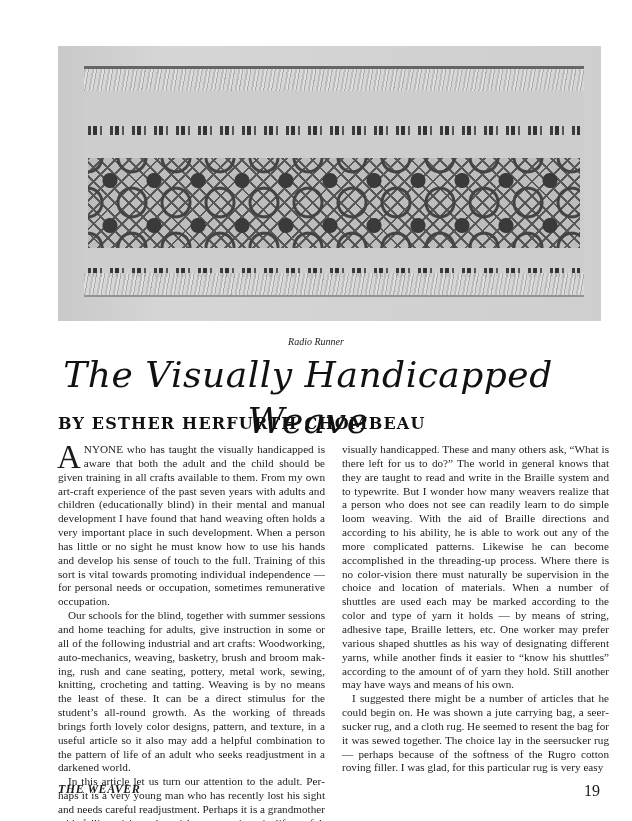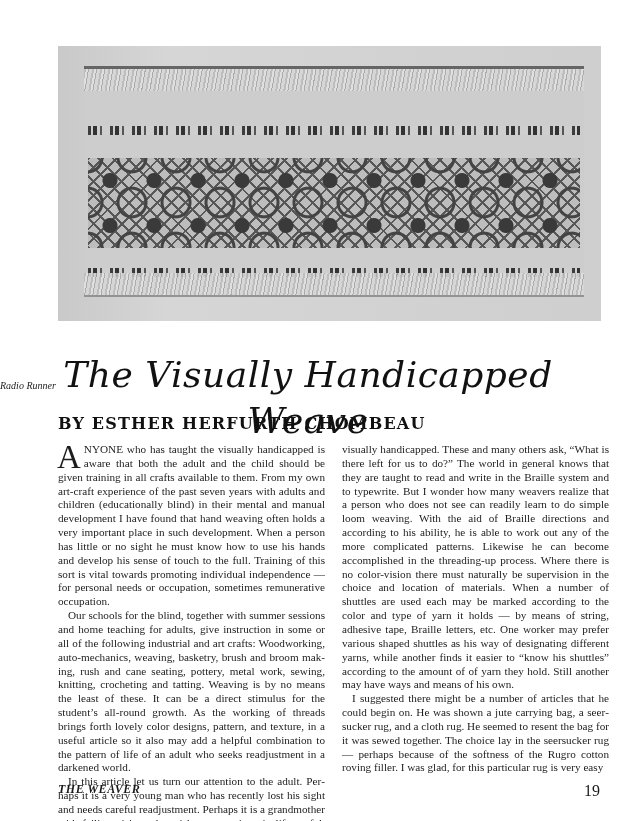--- a/index.html
+++ b/index.html
@@ -32,22 +32,22 @@
       position: absolute; left: 4px; right: 4px; top: 70px; height: 90px;
       background:
         radial-gradient(circle at 50% 50%, #3a3a3a 0 7px, transparent 8px) 0 0/44px 45px,
         radial-gradient(ellipse at 50% 50%, transparent 0 12px, #444 13px 15px, transparent 16px) 22px 22px/44px 45px,
         repeating-linear-gradient(45deg, #575757 0 2px, transparent 2px 10px),
         repeating-linear-gradient(-45deg, #575757 0 2px, transparent 2px 10px),
         #bdbdbd;
     }
 
     .caption {
-      position: absolute; left: 0; width: 632px; top: 336px; text-align: left;
-      font-family: "Liberation Serif", serif; font-style: italic; font-size: 10px; color: #222; margin-top: 44px;
+      position: absolute; left: 0; width: 632px; top: 336px; text-align: center;
+      font-family: "Liberation Serif", serif; font-style: italic; font-size: 10px; color: #222;
     }
     .title {
       position: absolute; left: 0; width: 616px; top: 352px; text-align: center;
       font-family: "DejaVu Serif", serif; font-style: italic; font-size: 36px; font-weight: normal;
       letter-spacing: 0.5px; color: #111; margin: 0; line-height: 46px;
     }
     .byline {
       position: absolute; left: 58px; top: 414px;
       font-family: "DejaVu Serif", serif; font-weight: bold; font-size: 16px; letter-spacing: 1.2px; color: #111;
     }

